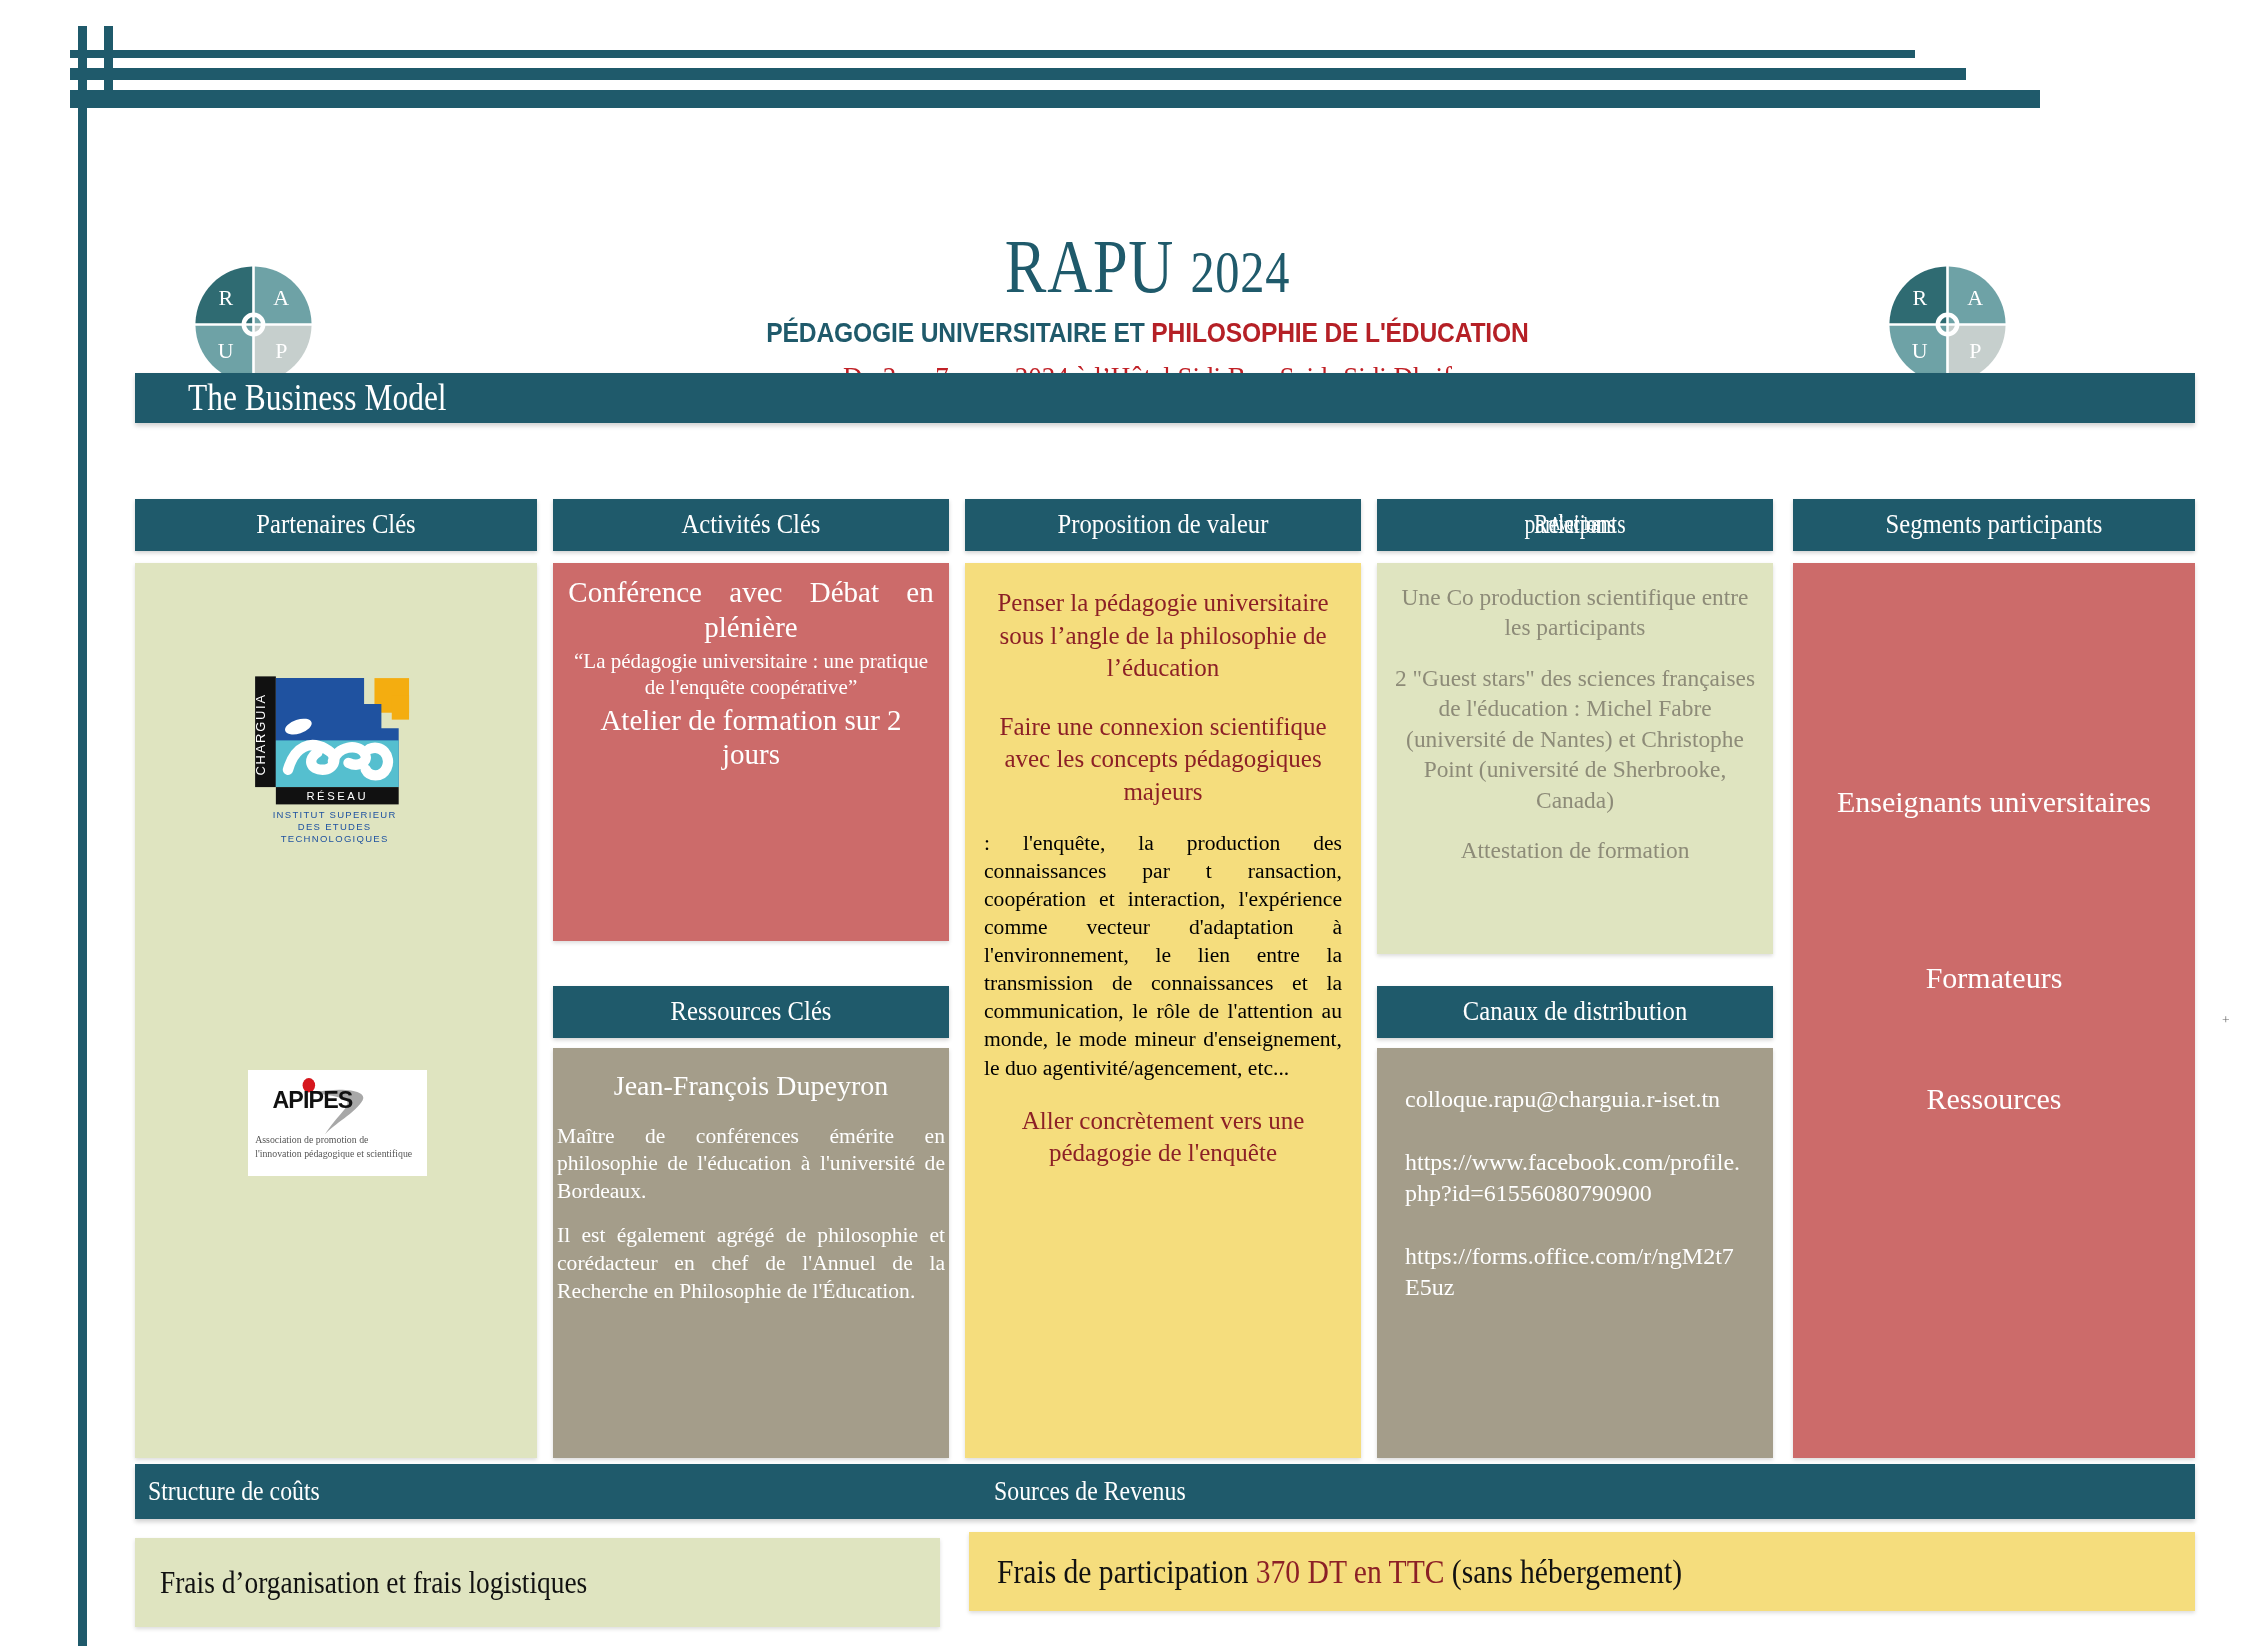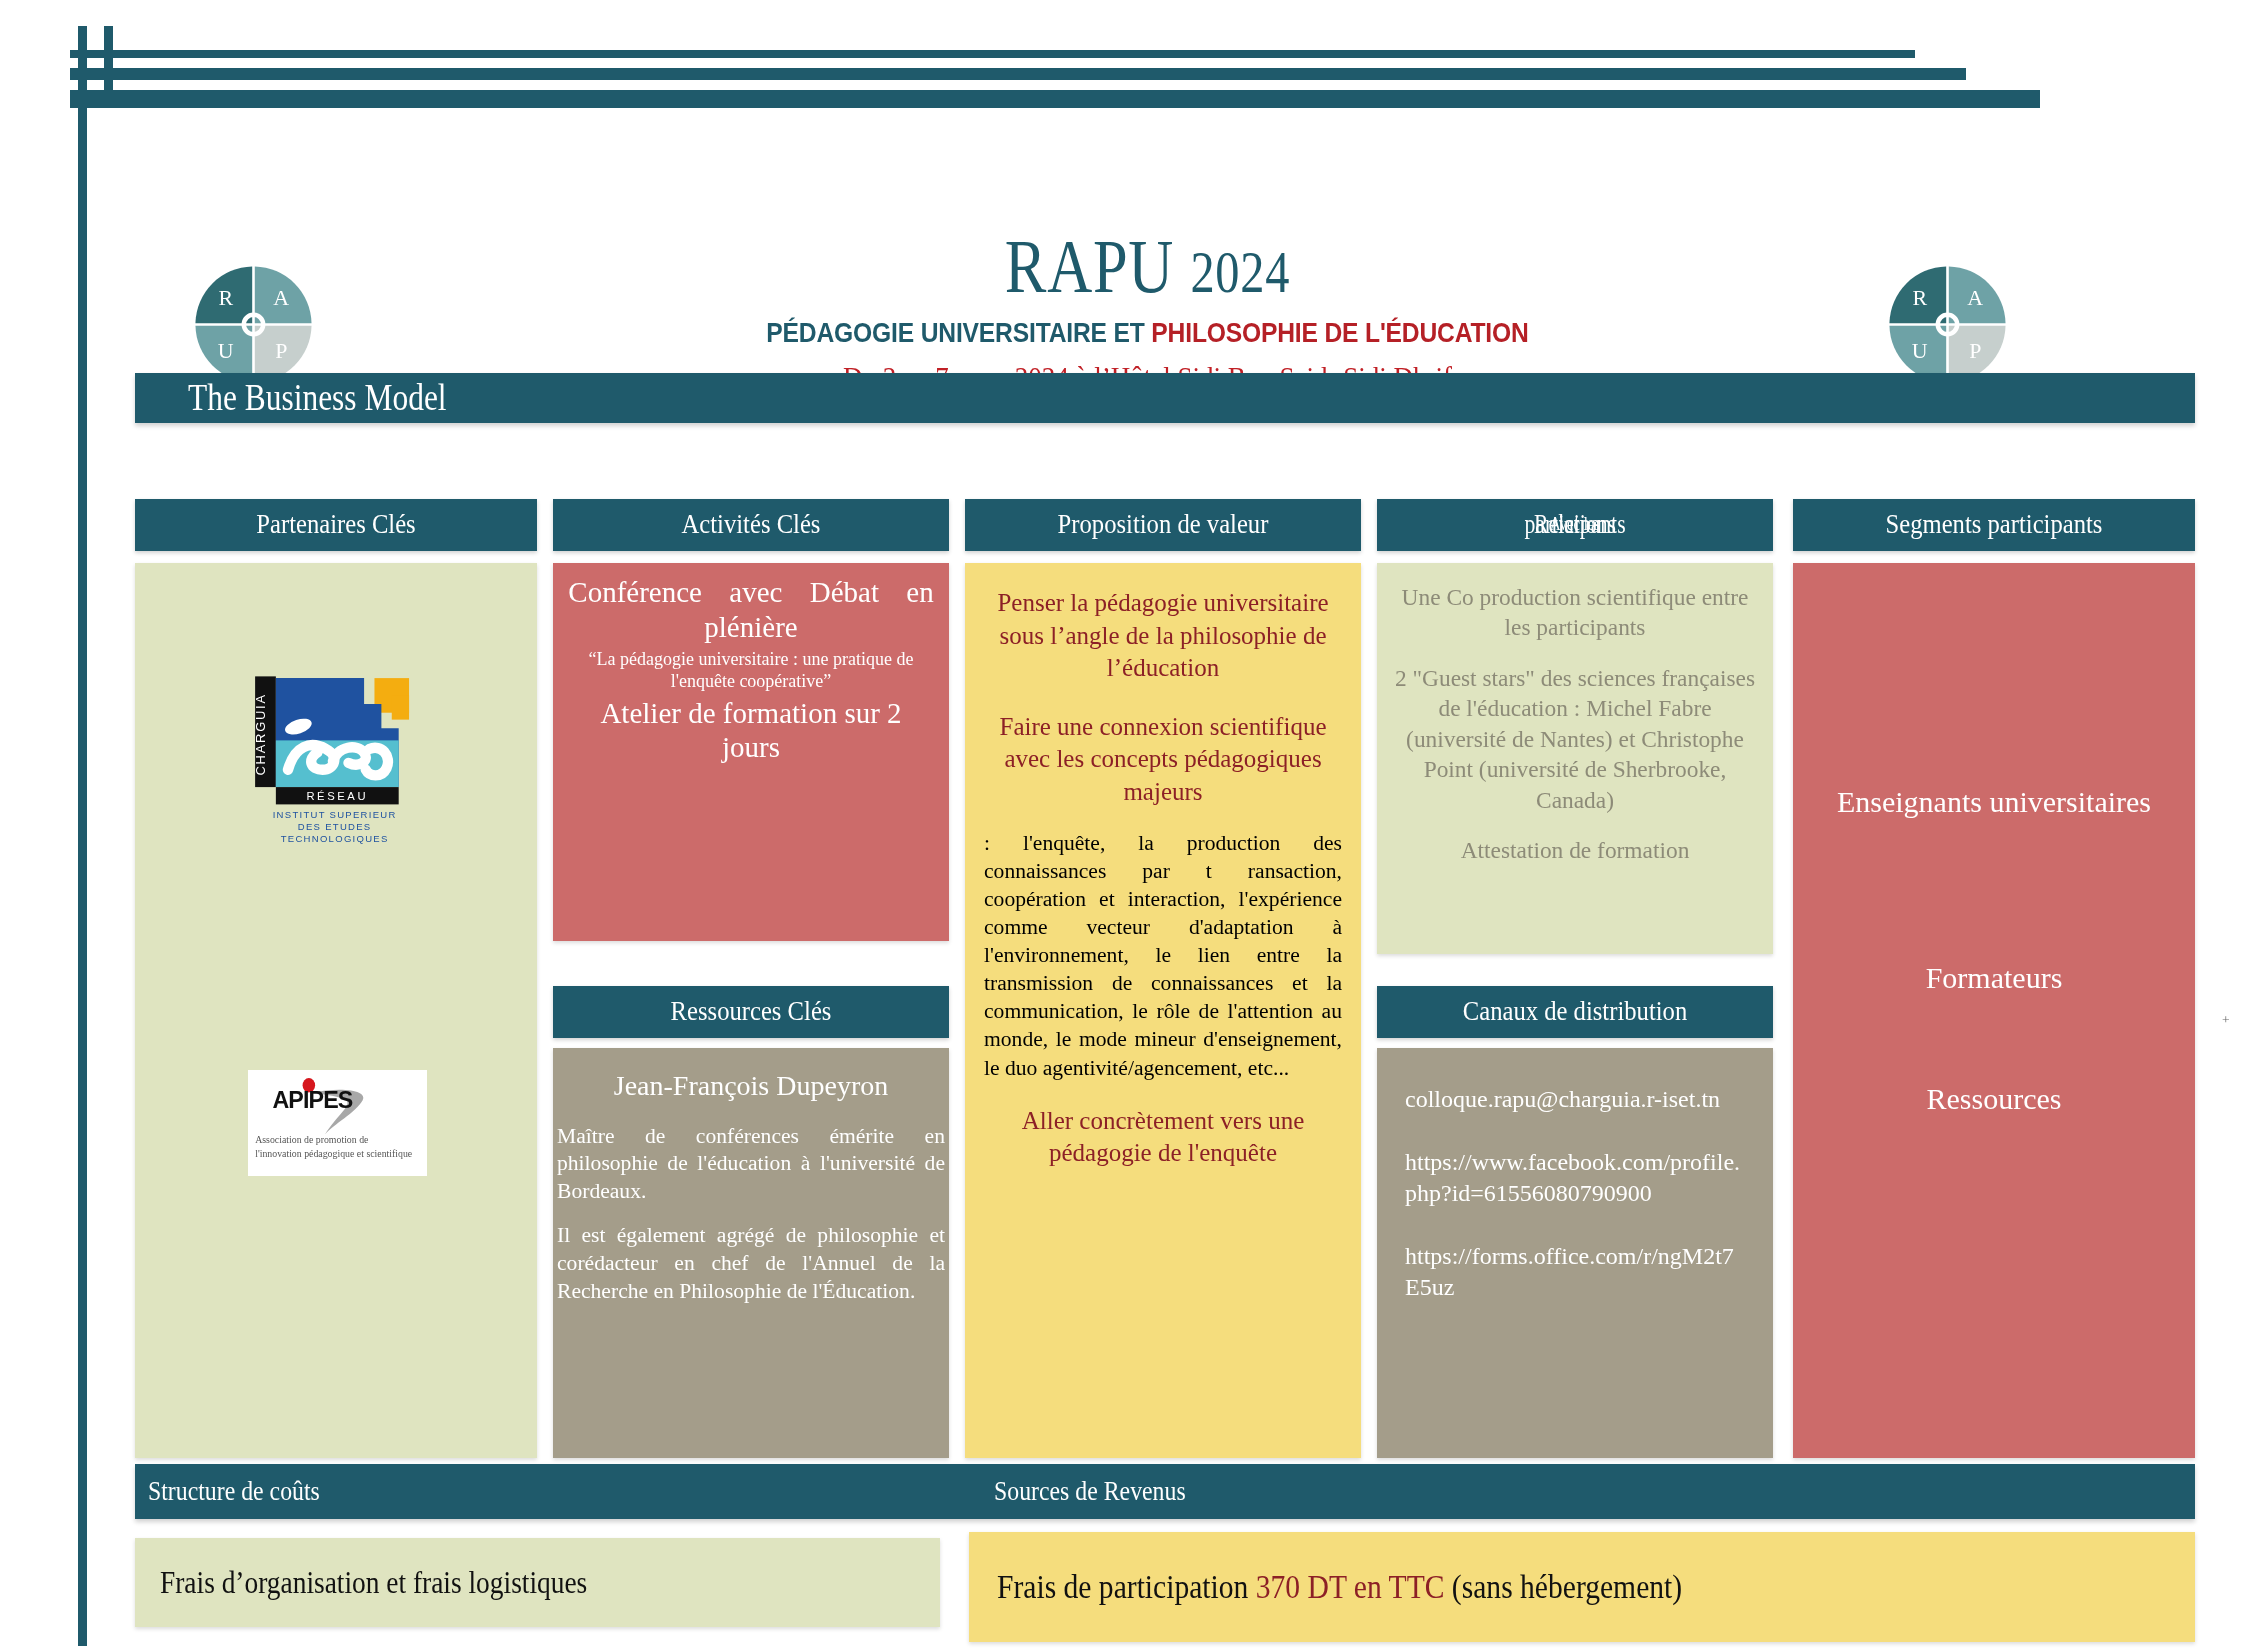--- a/index.html
+++ b/index.html
@@ -186,21 +186,21 @@
   .cost-box {
     position: absolute;
     left: 135px; top: 1538px;
     width: 805px; height: 89px;
     background: #dfe4c0;
     box-shadow: 0 2.2px 4px rgba(0,0,0,0.14);
   }
   .rev-box {
     position: absolute;
     left: 969px; top: 1532px;
-    width: 1226px; height: 110px;
+    width: 1226px; height: 79px;
     background: #f5dd7d;
     box-shadow: 0 2.2px 4px rgba(0,0,0,0.14);
   }
   .cost-box .t, .rev-box .t {
     position: absolute;
     left: 25px; top: 50%;
     transform: translateY(-50%) scaleX(0.87);
     transform-origin: left center;
     font-size: 31.5px;
     white-space: nowrap;
@@ -303,21 +303,21 @@
       <text x="8" y="82" font-size="11" fill="#555555" font-family="Liberation Serif, serif">Association de promotion    de</text>
       <text x="8" y="97" font-size="11" fill="#555555" font-family="Liberation Serif, serif">l'innovation pédagogique et scientifique</text>
     </svg>
   </div>
 
   <div class="col-head" style="left:553px; top:499px; width:396px;">
     <span>Activités Clés</span>
   </div>
   <div class="box bg-red" style="left:553px; top:563px; width:396px; height:378px; padding:11.7px 15.3px; box-sizing:border-box;">
     <p class="tx white center" style="font-size:29px; line-height:1.22; margin:0 0 3.6px 0; text-align:justify; text-align-last:center;">Conférence    avec Débat en plénière</p>
-    <p class="tx white center" style="font-size:18px; line-height:1.22; margin:0 0 2.7px 0;">“La pédagogie universitaire : une pratique de l'enquête coopérative”</p>
+    <p class="tx white center" style="font-size:21px; line-height:1.22; margin:0 0 2.7px 0;">“La pédagogie universitaire : une pratique de l'enquête coopérative”</p>
     <p class="tx white center" style="font-size:29px; line-height:1.18; margin:0 0 0.9px 0;">Atelier de formation sur 2 jours</p>
   </div>
 
   <div class="col-head" style="left:553px; top:986px; width:396px;">
     <span>Ressources Clés</span>
   </div>
   <div class="box bg-gray" style="left:553px; top:1048px; width:396px; height:410px; padding:21px 4px; box-sizing:border-box;">
     <p class="tx white center" style="font-size:28px; line-height:1.2; margin:0 0 20px 0;">Jean-François Dupeyron</p>
     <p class="tx white just" style="font-size:21.6px; line-height:1.28; margin:0 0 17px 0;">Maître de conférences  émérite en philosophie de l'éducation à l'université de Bordeaux.</p>
     <p class="tx white just" style="font-size:21.6px; line-height:1.28; margin:0;">Il est également agrégé de philosophie et corédacteur en chef de l'Annuel de la Recherche en Philosophie de l'Éducation.</p>

